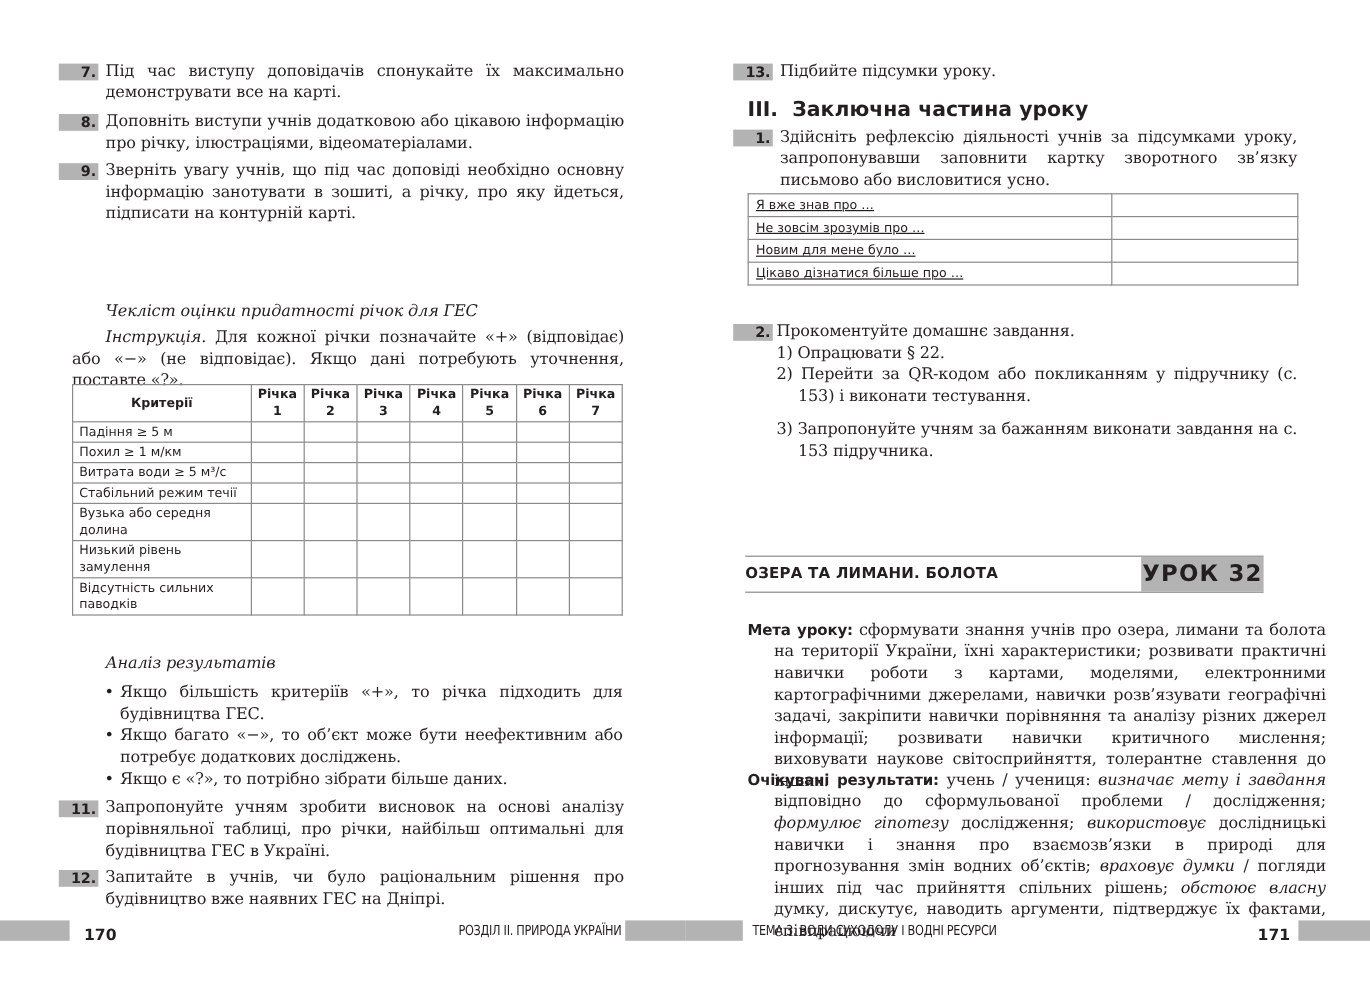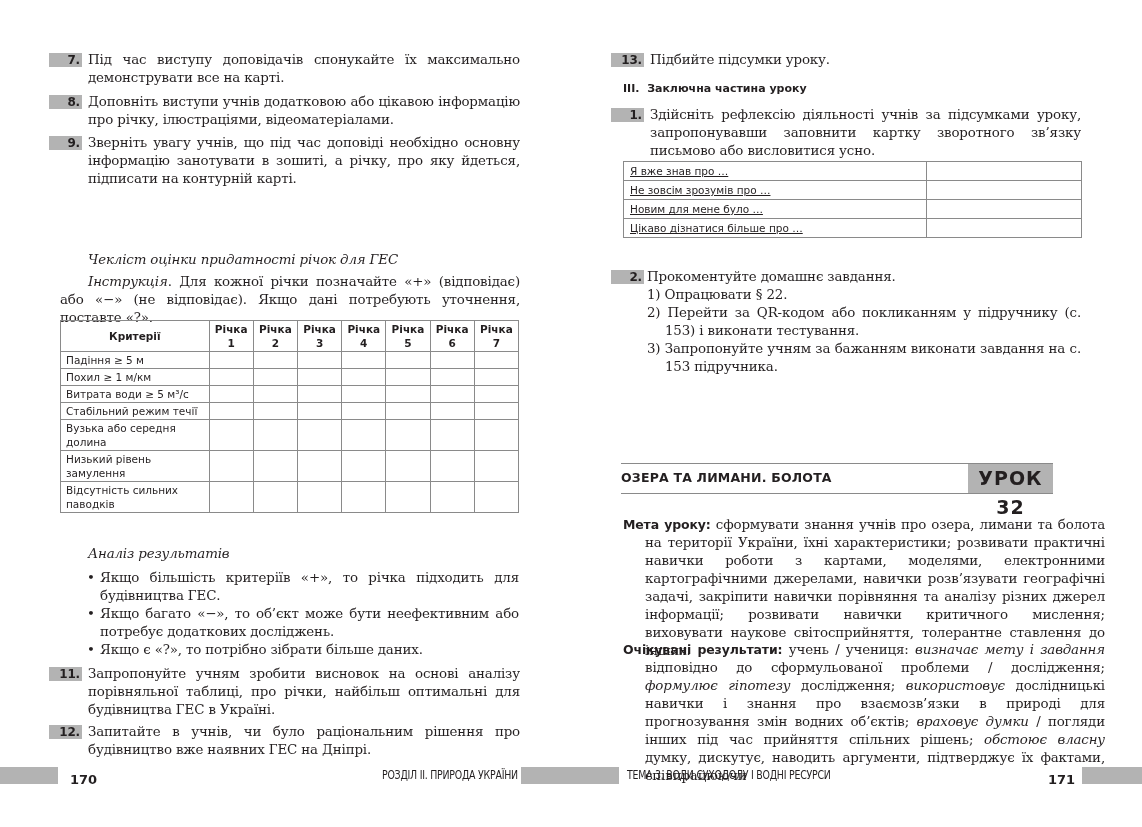--- a/index.html
+++ b/index.html
@@ -26,24 +26,24 @@
     table.grid th { font-weight: bold; text-align: center; vertical-align: middle; }
 
     ul.bullets { list-style: none; margin: 0; padding: 0; }
     ul.bullets li { position: relative; padding-left: 16px; text-align: justify; }
     ul.bullets li::before { content: "•"; position: absolute; left: 3px; top: 0; }
 
     .footer-bar { position: absolute; top: 767px; height: 17px; background: #b3b3b3; }
     .footer-text { position: absolute; top: 767px; font-family: "DejaVu Sans", sans-serif; font-size: 11.5px; line-height: 17px; letter-spacing: -0.3px; transform: scaleX(0.82); transform-origin: left center; }
     .footer-num { position: absolute; top: 771px; font-family: "DejaVu Sans", sans-serif; font-size: 13px; line-height: 17px; font-weight: bold; }
 
-    .section-head { position: absolute; font-family: "DejaVu Sans", sans-serif; font-weight: bold; font-size: 11px; }
+    .section-head { position: absolute; font-family: "DejaVu Sans", sans-serif; font-weight: bold; font-size: 17px; }
     .lesson-bar { position: absolute; left: 50px; width: 432px; top: 463px; height: 29px; border-top: 1px solid #8a8a8a; border-bottom: 1px solid #8a8a8a; }
     .lesson-title { position: absolute; left: 0; top: 6px; font-family: "DejaVu Sans", sans-serif; font-weight: bold; font-size: 12.5px; letter-spacing: 0.2px; }
-    .lesson-badge { position: absolute; right: 0; top: 0; width: 85px; height: 29px; background: #b3b3b3; font-family: "DejaVu Sans", sans-serif; font-weight: bold; font-size: 19px; line-height: 29px; text-align: center; letter-spacing: 1px; }
+    .lesson-badge { position: absolute; right: 0; top: 0; width: 102px; height: 29px; background: #b3b3b3; font-family: "DejaVu Sans", sans-serif; font-weight: bold; font-size: 19px; line-height: 29px; text-align: center; letter-spacing: 1px; }
 
     .para { position: absolute; font-size: 13.4px; line-height: 18px; text-align: justify; letter-spacing: -0.15px; }
     .para .lead { font-family: "DejaVu Sans", sans-serif; font-weight: bold; font-size: 12.5px; }
   </style>
 </head>
 <body>
 
 <div class="page page-left">
 
   <div class="item" style="left:49px; top:51px; width:471px;">
@@ -218,21 +218,21 @@
       </tbody>
   </table>
 
   <div class="item" style="left:40px; top:268px; width:470px;">
     <div class="num-badge">2.</div>
     <div class="item-text" style="margin-left:36px;">
       <div>Прокоментуйте домашнє завдання.</div>
       <div style="padding-left:0;">
         <div style="padding-left:18px; text-indent:-18px;">1) Опрацювати § 22.</div>
         <div style="padding-left:18px; text-indent:-18px;">2) Перейти за QR-кодом або покликанням у підручнику (с. 153) і виконати тестування.</div>
-        <div style="padding-left:18px; text-indent:-18px;">3) Запропонуйте учням за бажанням виконати завдання на с. 153 підручника.</div>
+        <div style="padding-left:18px; text-indent:-18px;margin-top:10px;">3) Запропонуйте учням за бажанням виконати завдання на с. 153 підручника.</div>
       </div>
     </div>
   </div>
 
   <div class="lesson-bar">
     <div class="lesson-title">ОЗЕРА ТА ЛИМАНИ. БОЛОТА</div>
     <div class="lesson-badge">УРОК 32</div>
   </div>
 
   <div class="para" style="left:52px; top:516px; width:460px; padding-left:22px; text-indent:-22px;">

